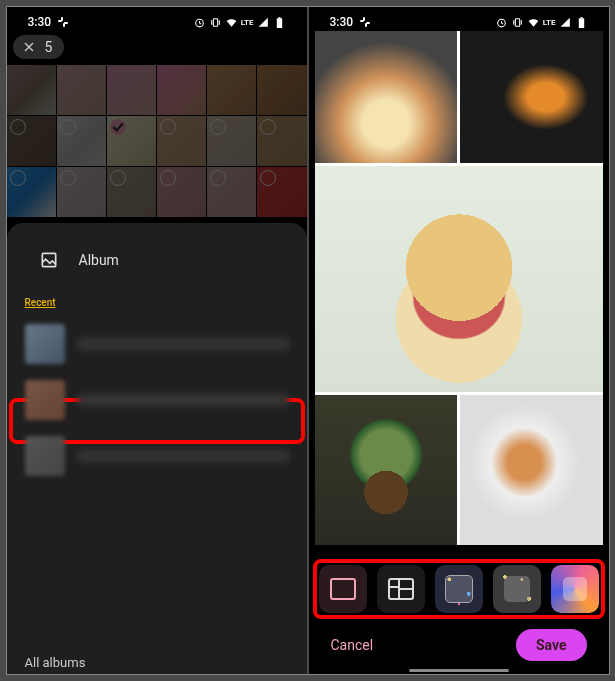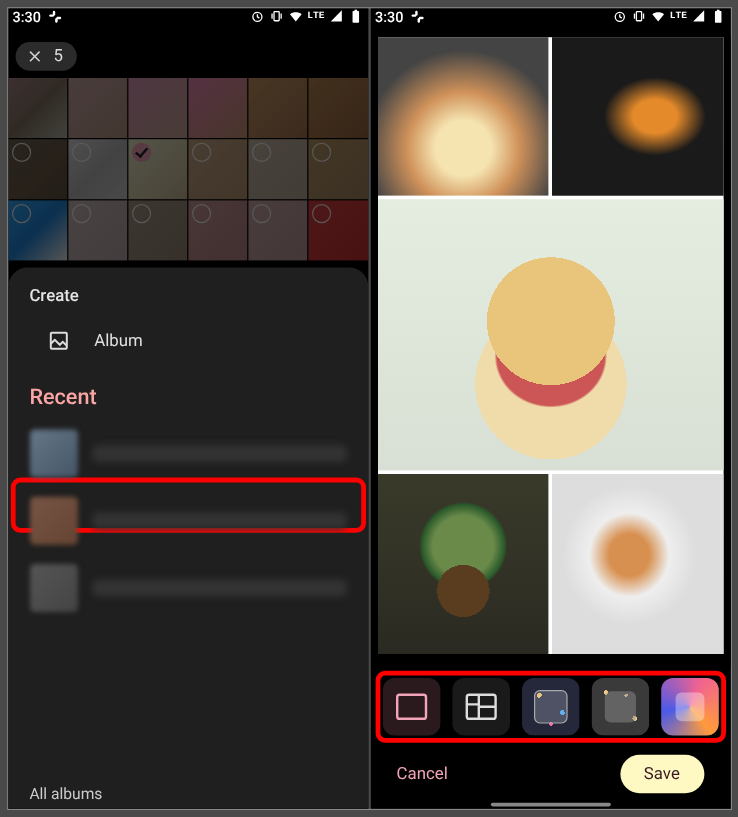--- a/index.html
+++ b/index.html
@@ -21,31 +21,31 @@
     background: #000;
     position: relative;
     overflow: hidden;
     display: flex;
     flex-direction: column;
   }
   
   .statusbar {
     height: 22px;
     display: flex;
-    align-items: flex-start;
+    align-items: flex-end;
     justify-content: space-between;
-    padding: 0 4px;
+    padding: 0 21px;
     color: #fff;
     font-size: 12px;
     font-weight: 500;
   }
   .status-left { display: flex; align-items: center; gap: 6px; }
   .status-right { display: flex; align-items: center; gap: 3px; }
   .status-right svg { width: 13px; height: 13px; }
-  .lte { font-size: 8px; font-weight: 600; font-family: Liberation Mono, monospace; }
+  .lte { font-size: 8px; font-weight: 600; }
   
   .sel-header {
     height: 36px;
     display: flex;
     align-items: center;
     padding: 0 6px;
     gap: 8px;
   }
   .sel-pill {
     background: #2b2b2b;
@@ -121,22 +121,23 @@
     padding: 11px 32px; color: #e0e0e0; font-size: 14px;
   }
   .menu-icon { width:20px; height:20px; display:flex; align-items:center; justify-content:center; }
   .highlight {
     position: absolute;
     border: 4px solid #f00;
     border-radius: 8px;
     pointer-events: none;
   }
   .recent-title {
-    color: #fca5a5; font-size: 18px; font-weight:500;
+    color: #eab308; font-size: 10px; font-weight:500;
     padding: 16px 18px 8px 18px;
+    text-decoration: underline;
   }
   .recent-row {
     display:flex; align-items:center; gap:12px; padding:8px 18px;
   }
   .recent-thumb { width:40px; height:40px; border-radius:4px; background:linear-gradient(135deg,#678,#456); filter:blur(2px); }
   .recent-text { flex:1; height:14px; background:#333; border-radius:4px; filter:blur(3px); }
   .all-albums { color:#ccc; font-size:13px; padding: 14px 18px 4px; }
   .gesture { width:100px; height:3px; background:#888; border-radius:2px; margin: 2px auto; }
   
   .collage-area {
@@ -192,21 +193,21 @@
   .sb4::after{content:"";width:26px;height:26px;border-radius:5px;background:rgba(140,140,140,0.5);}
   .sb5 { background: conic-gradient(from 20deg,#f06292,#ff9a3c,#4a5ae8,#f06292); }
   .sb5::after{content:"";width:24px;height:24px;border-radius:5px;background:rgba(255,255,255,0.35);}
   .action-row {
     display:flex; justify-content:space-between; align-items:center;
     padding: 8px 22px 6px 22px;
     gap: 29px;
   }
   .cancel { color:#f4a4b8; font-size:14px; }
   .save {
-    background:#fef9c3; color:#3a1a22; font-size:14px; font-weight:400;
+    background:#d946ef; color:#3a1a22; font-size:14px; font-weight:700;
     padding:8px 20px; border-radius:20px;
   }
 </style>
 </head>
 <body>
 
 <div class="wrap">
 
   <div class="phone">
     <div class="statusbar">
@@ -291,21 +292,20 @@
       <div class="thumb">
           <span class="ring"></span>
         </div>
       <div class="thumb">
           <span class="ring"></span>
         </div>
       <div class="dim-overlay"></div>
     </div>
 
     <div class="sheet">
-      <div class="sheet-title">Create</div>
 
       <div class="menu-item">
         <span class="menu-icon">
             <svg width="20" height="20" viewBox="0 0 24 24" fill="none" stroke="#ddd" stroke-width="2">
               <rect x="4" y="4" width="16" height="16" rx="1"></rect>
               <path d="M4 15l4-4 5 5 3-3 4 4"></path>
             </svg>
           </span>
         <span>Album</span>
       </div>

